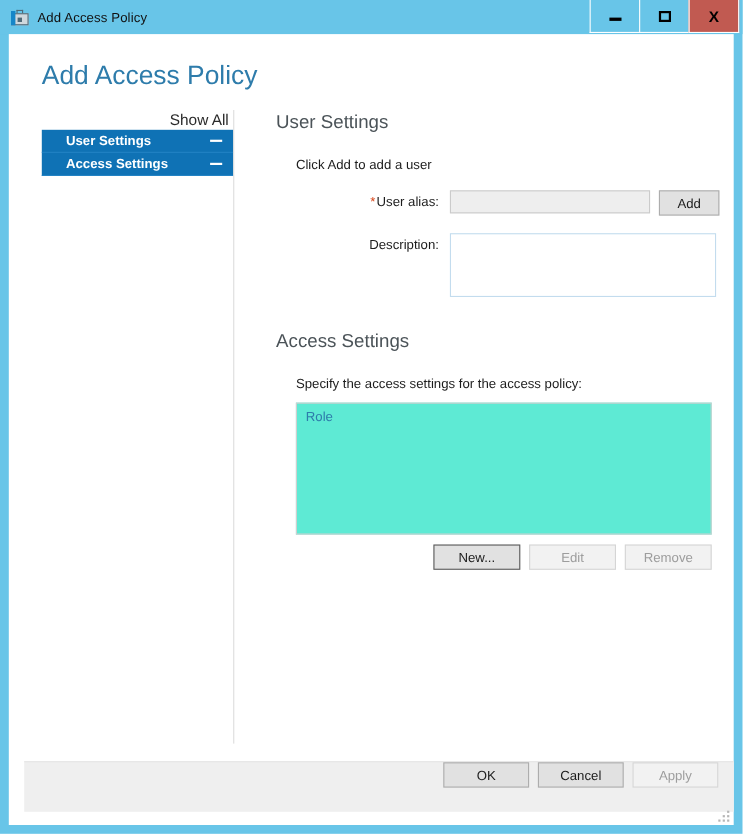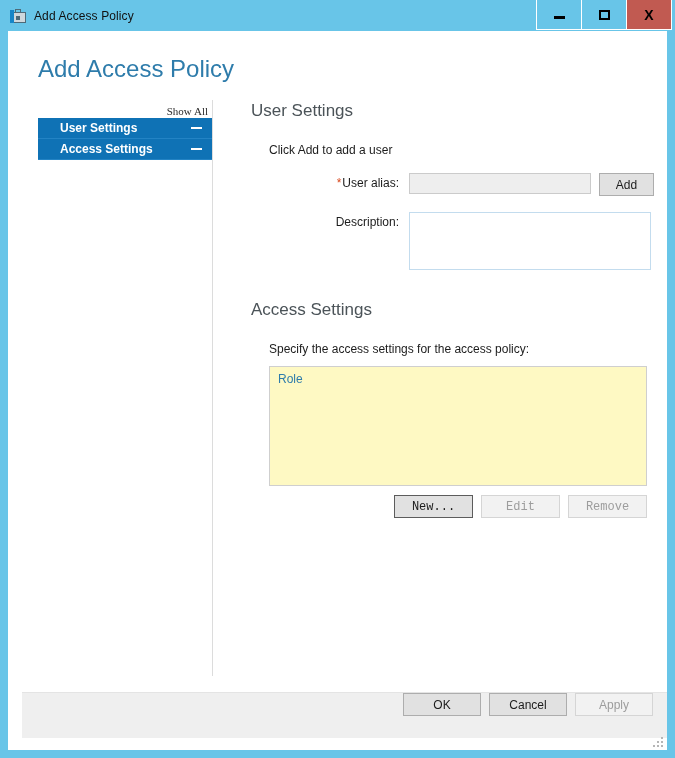--- a/index.html
+++ b/index.html
@@ -121,25 +121,24 @@
     position: absolute;
     left: 30px; top: 70px;
     width: 174px;
   }
   #show-all-row {
     height: 17px;
     text-align: right;
     padding-right: 4px;
   }
   #show-all-link {
-    font-size: 11px;
+    font-size: 14px;
     color: #2a2a2a;
     cursor: pointer;
     white-space: nowrap;
-    font-family: Liberation Serif, serif;
   }
   .nav-item {
     height: 21px;
     background: #0f72b5;
     color: #ffffff;
     font-size: 12px;
     font-weight: bold;
     display: flex;
     align-items: center;
     padding-left: 22px;
@@ -263,21 +262,21 @@
   }
 
   
   #list-wrap {
     margin-left: 25px;
     margin-top: 10px;
   }
   #list-view {
     width: 378px; height: 120px;
     border: 1px solid #cfcfcf;
-    background: #fef9c3;
+    background: #5eead4;
     position: relative;
   }
   #list-header {
     display: flex;
     height: 24px;
     align-items: center;
   }
   .list-col {
     font-size: 12px;
     color: #2e7cab;
@@ -292,21 +291,21 @@
     width: 189px;
     border-left: 1px solid #e3e3e3;
   }
   #list-buttons {
     width: 378px;
     margin-top: 9px;
     display: flex;
     justify-content: flex-end;
     gap: 8px;
   }
-  #list-buttons .btn { width: 79px; min-width: 79px; font-family: Liberation Mono, monospace; }
+  #list-buttons .btn { width: 79px; min-width: 79px; }
 
   
   #footer {
     position: absolute;
     left: 14px; top: 661px;
     width: 645px; height: 46px;
     background: #efefef;
     border-top: 1px solid #e4e4e4;
   }
   #footer-buttons {

